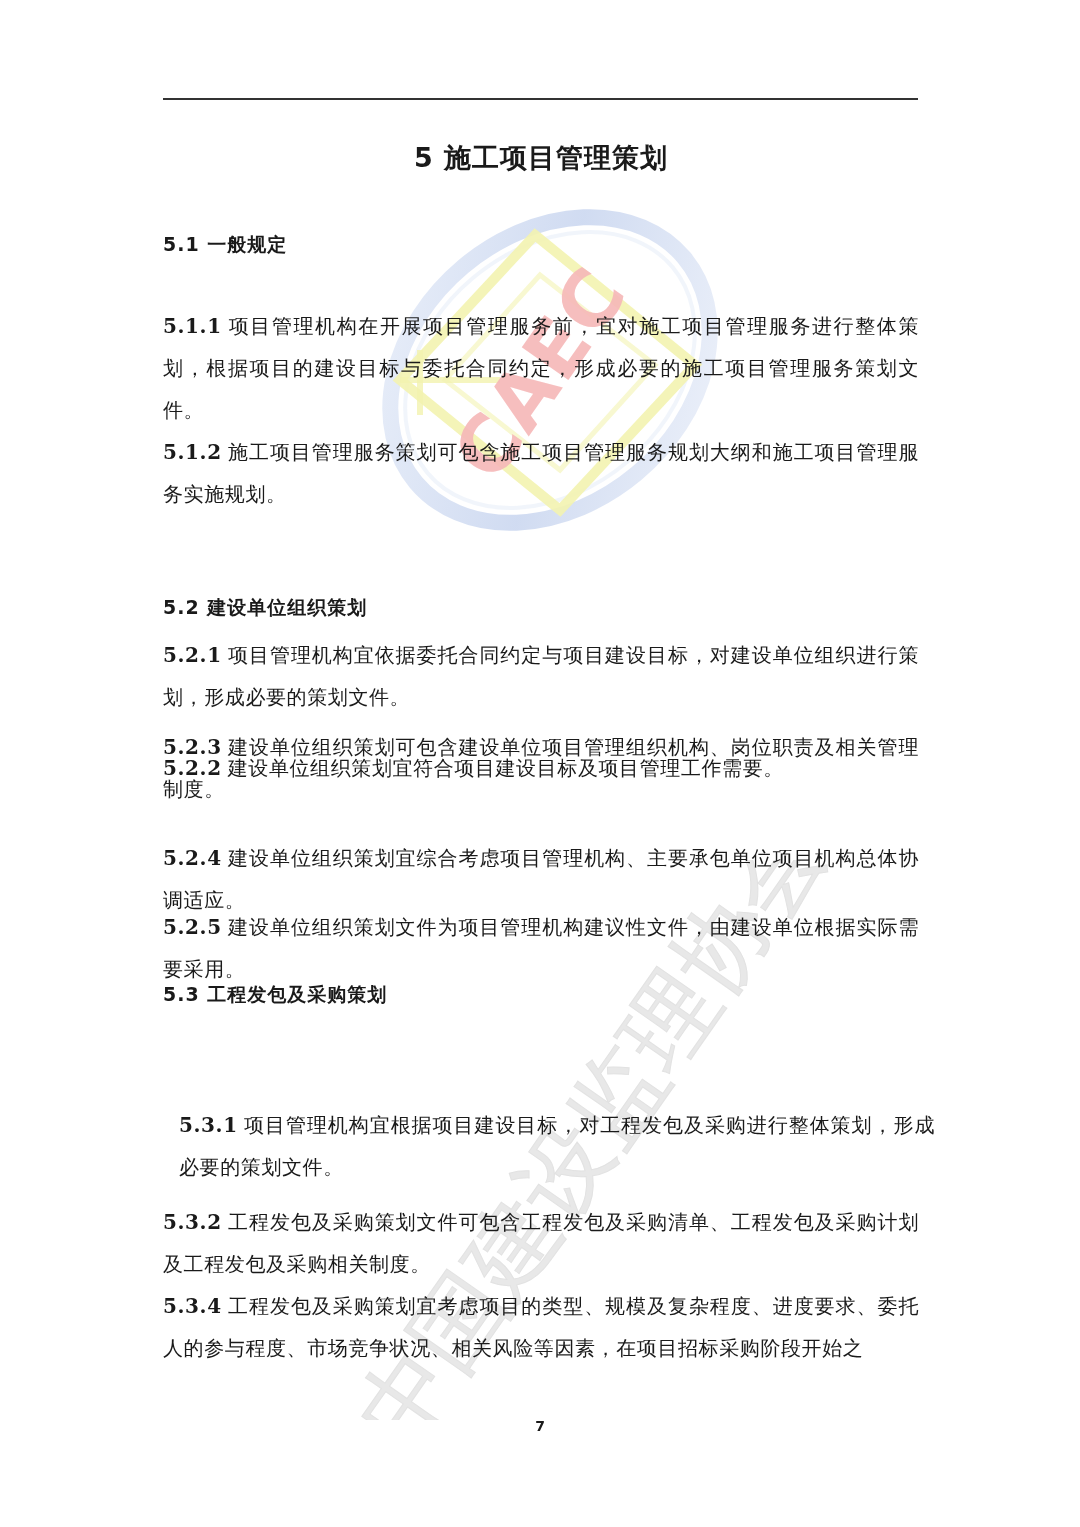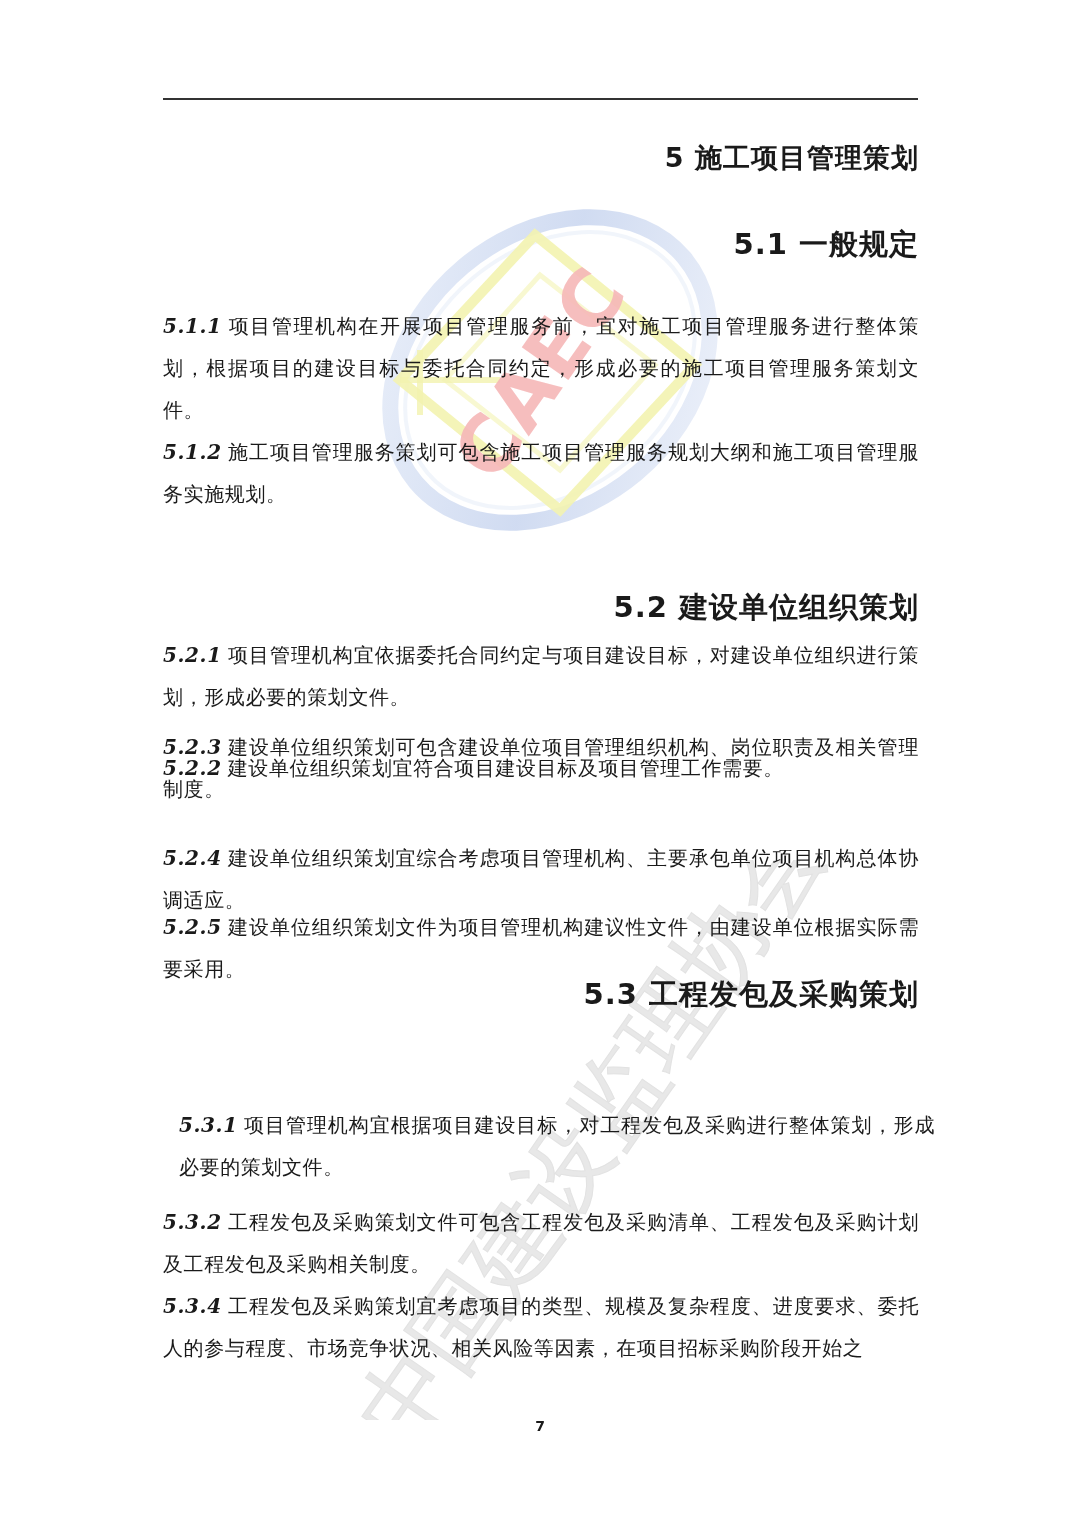--- a/index.html
+++ b/index.html
@@ -52,50 +52,49 @@
       left: 163px;
       top: 0;
       width: 756px;
       z-index: 1;
     }
     .chapter-title {
       position: absolute;
       left: 0;
       width: 756px;
       top: 138px;
-      text-align: right;
+      text-align: center;
       font-size: 27px;
       font-weight: bold;
       letter-spacing: 1px;
       line-height: 40px;
     }
     .section-title {
       position: absolute;
       left: 0;
       width: 756px;
-      text-align: right;
-      font-size: 29px;
+      text-align: left;
+      font-size: 19px;
       font-weight: bold;
       letter-spacing: 1px;
       line-height: 34px;
     }
     .clause {
       position: absolute;
       left: 0;
       width: 756px;
       font-size: 20px;
       line-height: 42px;
       letter-spacing: 0.6px;
       text-align: justify;
     }
     .clause-num {
       font-family: "DejaVu Serif", serif;
       font-weight: bold;
       margin-right: 6px;
-      font-style: italic;
     }
     .page-number {
       position: absolute;
       left: 0;
       width: 1080px;
       top: 1418px;
       text-align: center;
       font-size: 14px;
       font-weight: bold;
       z-index: 1;

